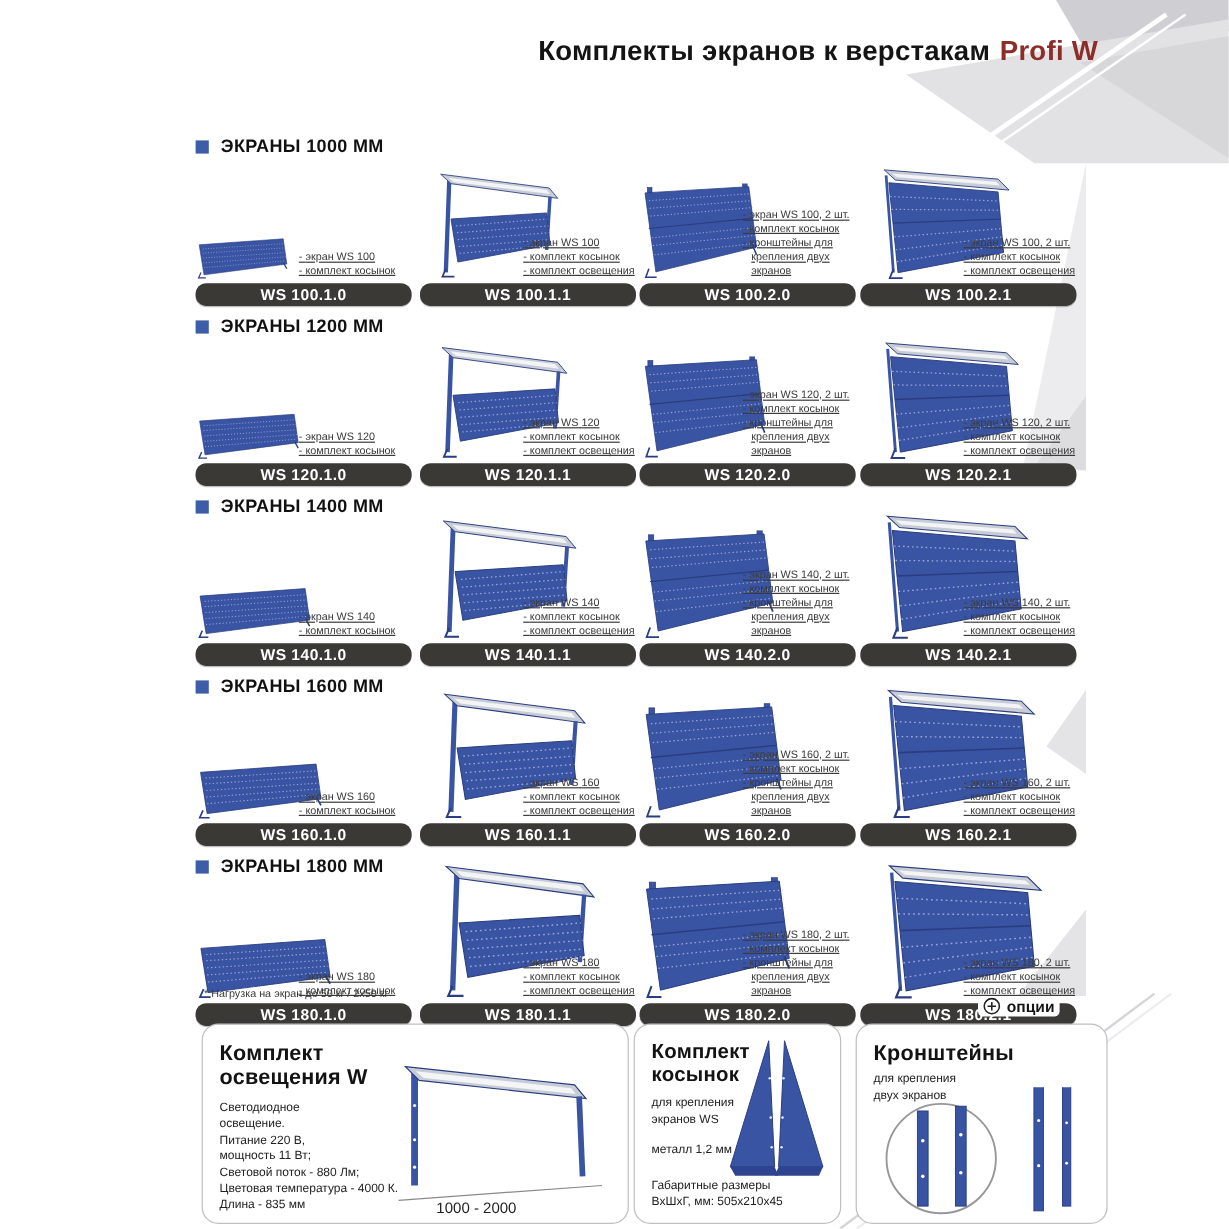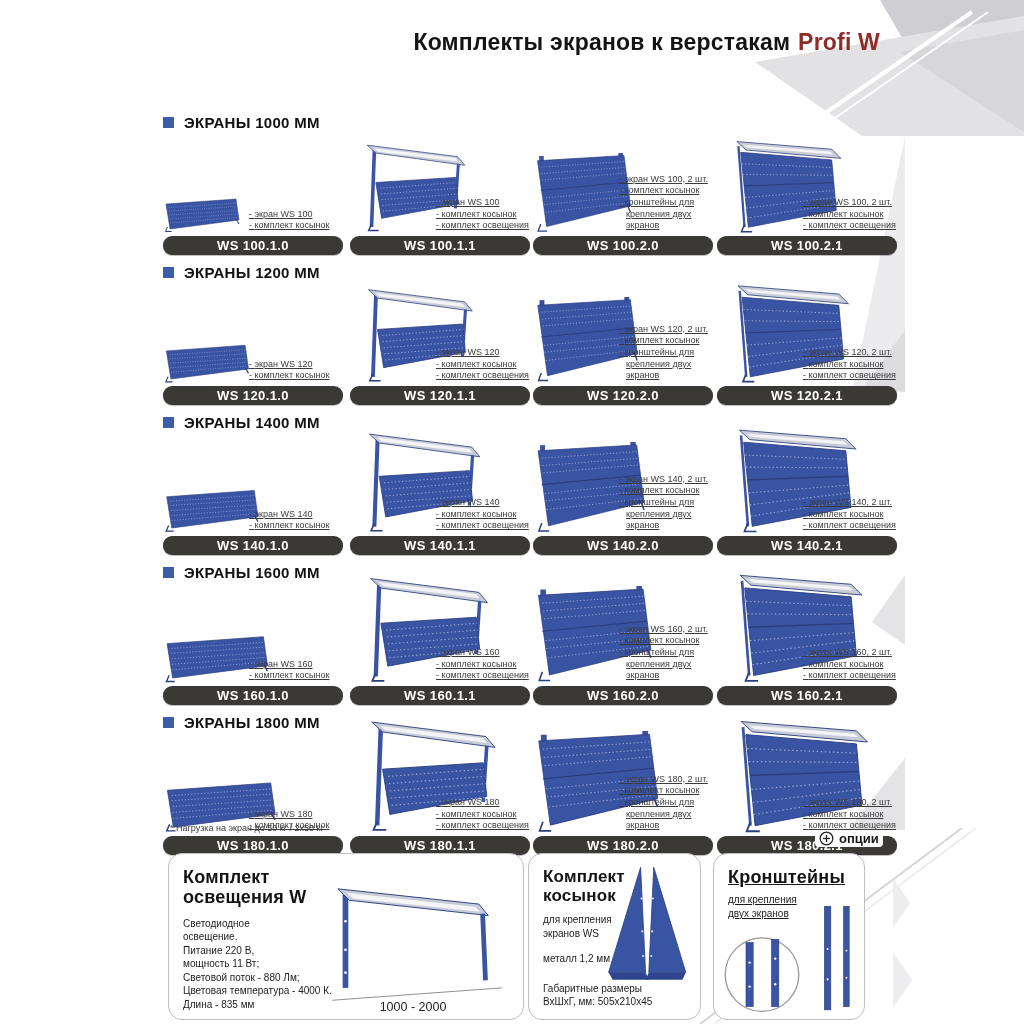--- a/index.html
+++ b/index.html
@@ -4,21 +4,21 @@
 <style>
   html,body{margin:0;padding:0;background:#ffffff;}
   .page{
     position:relative;width:1024px;height:1024px;overflow:hidden;
     background:#ffffff;font-family:"Liberation Sans",sans-serif;color:#1a1a1a;
   }
   
   .decor-layer{position:absolute;inset:0;z-index:0;pointer-events:none;}
   
   .title{
-    position:absolute;top:14px;right:144px;width:620px;text-align:right;z-index:3;
+    position:absolute;top:14px;right:109px;width:620px;text-align:right;z-index:3;
     font-size:23px;font-weight:bold;letter-spacing:.2px;color:#141414;white-space:nowrap;
   }
   .title .brand{color:var(--brand-red,#8e2d28);margin-left:8px;}
   
   .grid{position:absolute;left:163px;top:72px;width:740px;z-index:2;margin-top:37px;}
   .row{position:relative;height:150px;}
   .row-heading{position:absolute;left:0;top:5px;display:flex;align-items:center;gap:10px;}
   .row-heading .sq{width:11px;height:11px;background:var(--accent-blue-square,#3d5da8);flex:0 0 auto;}
   .row-heading .txt{font-size:15px;font-weight:bold;letter-spacing:.3px;color:#111;}
   .cell{position:absolute;top:0;width:180px;height:150px;}
@@ -44,32 +44,32 @@
     font-size:13px;font-weight:bold;color:#161616;background:#fff;padding:1px 4px;border-radius:4px;
   }
   .options svg{display:block;}
   
   .box{
     position:absolute;top:853px;height:167px;background:#fff;z-index:2;box-sizing:border-box;
     border:1.5px solid #bfbfc2;border-radius:14px;padding:13px 14px;
   }
   .box-lighting{left:168px;width:356px;}
   .box-gussets{left:528px;width:173px;}
-  .box-brackets{left:713px;width:152px;text-decoration:underline;}
+  .box-brackets{left:713px;width:210px;}
   .box h2{margin:0;font-size:18px;line-height:1.13;font-weight:bold;color:#131313;white-space:pre-line;letter-spacing:.2px;}
   .box-gussets h2{font-size:17px;}
   .box .small{font-size:10px;line-height:1.35;color:#222;white-space:pre-line;}
   .specs{margin-top:9px;}
   .purpose{margin-top:8px;}
   .material{margin-top:12px;}
   .dims{margin-top:16px;}
   .brackets-purpose{margin-top:6px;}
   .light-illo{position:absolute;right:8px;top:12px;width:200px;}
   .light-illo svg{display:block;width:100%;height:auto;}
-  .dim-label{position:absolute;right:30px;top:146px;width:160px;text-align:center;font-size:12.5px;color:#222;}
+  .dim-label{position:absolute;right:46px;top:146px;width:160px;text-align:center;font-size:12.5px;color:#222;}
   .gusset-illo{position:absolute;right:6px;top:10px;width:92px;}
   .gusset-illo svg{display:block;width:100%;height:auto;}
   .bracket-illo{position:absolute;left:8px;right:6px;top:52px;bottom:6px;}
   .bracket-illo svg{display:block;width:100%;height:100%;}
 </style>
 </head>
 <body>
 
 <div class="page">
 

